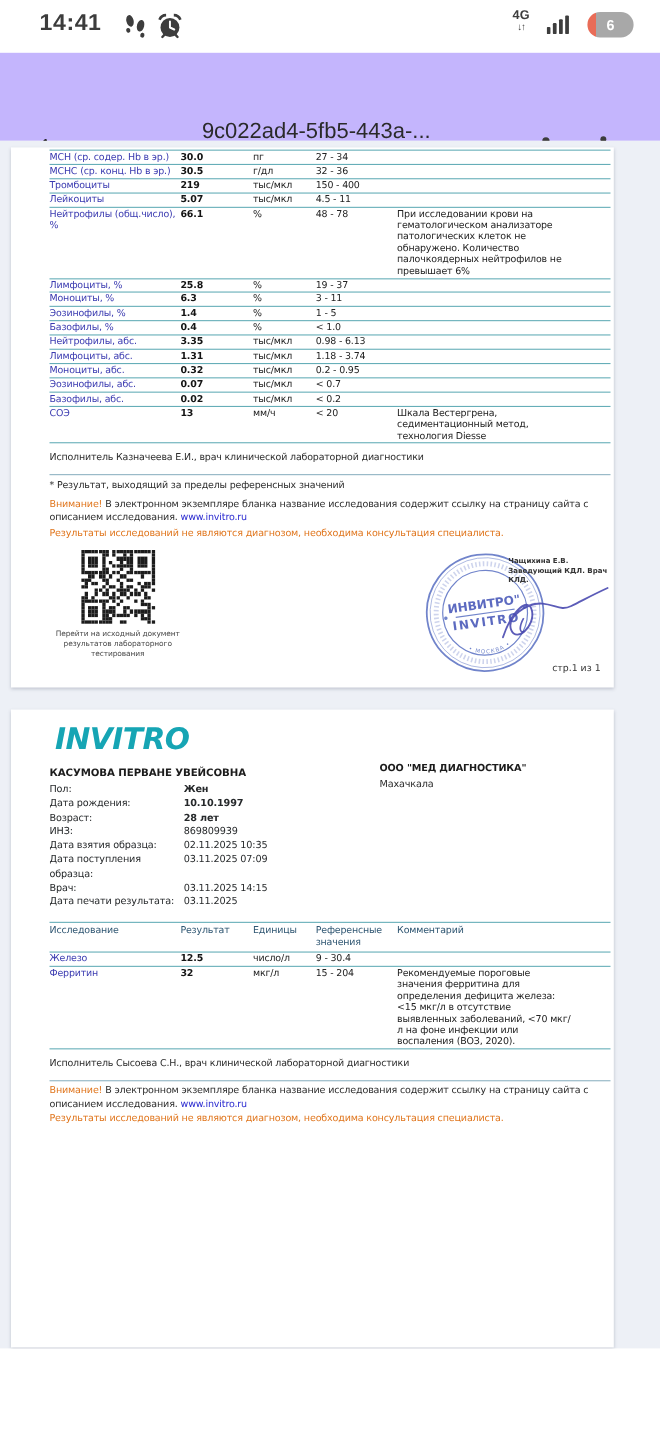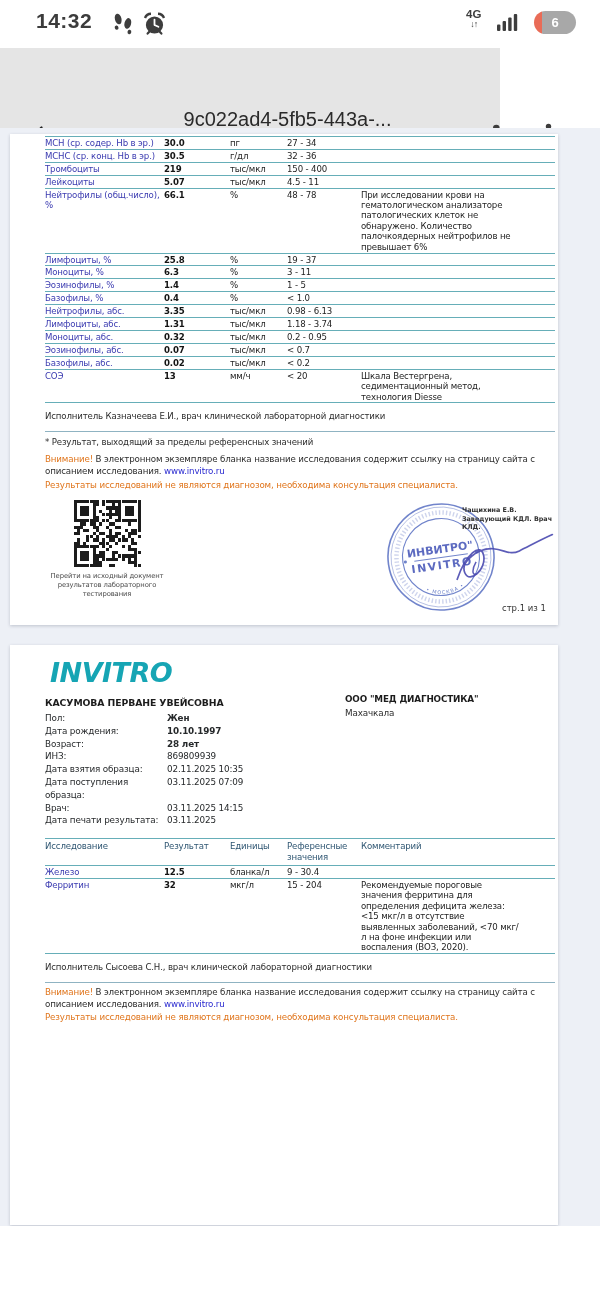--- a/index.html
+++ b/index.html
@@ -13,21 +13,21 @@
   .sb-alarm{position:absolute;left:142px;top:11px;}
   .sb-net{position:absolute;left:466px;top:9px;display:flex;flex-direction:column;align-items:center;line-height:1;}
   .sb-net .nl{font-size:11.5px;font-weight:700;color:#3d3d3d;}
   .sb-net .na{font-size:9px;color:#3d3d3d;letter-spacing:-1px;margin-top:-1px;}
   .sb-signal{position:absolute;left:497px;top:13px;}
   .sb-batt{position:absolute;left:534px;top:11px;width:42px;height:23px;border-radius:12px;
            background:linear-gradient(90deg,#e96c57 0 8px,#a8a8a8 8px);text-align:center;}
   .sb-batt span{color:#fff;font-size:13px;font-weight:700;line-height:23px;}
 
   
-  .hdr{position:absolute;left:0;top:48px;width:500px;height:80px;background:#e5e5e5;}
+  .hdr{position:absolute;left:0;top:48px;width:600px;height:80px;background:#c4b5fd;}
   .hdr-back{position:absolute;left:28px;top:74px;cursor:pointer;}
   .hdr-chev{position:absolute;left:96px;top:81px;cursor:pointer;}
   .hdr-titles{position:absolute;left:155px;top:60px;width:265px;}
   .hdr-title{font-size:20px;color:#2a2a2a;text-align:center;white-space:nowrap;}
   .hdr-url{font-size:14.5px;color:#474747;margin-top:5px;text-align:left;padding-left:2px;}
   .hdr-share{position:absolute;left:477px;top:75px;cursor:pointer;}
   .hdr-menu{position:absolute;left:545px;top:75px;cursor:pointer;}
 
   
   .doc-area{position:absolute;left:0;top:128px;width:600px;height:1098px;background:#edf0f6;}
@@ -76,21 +76,21 @@
   .org-city{margin-top:4px;color:#2c2c2c;}
   .t2{margin-top:11px;}
 
   
   .nav{position:absolute;left:0;top:1226px;width:600px;height:73px;background:#fff;}
 </style>
 </head>
 <body>
 
 <div class="status-bar">
-  <div class="sb-time">14:32</div>
+  <div class="sb-time">14:41</div>
   <span class="sb-foot">
     <svg width="22" height="26" viewBox="0 0 22 26">
       <g fill="#3d3d3d">
         <ellipse cx="6.2" cy="8" rx="3.3" ry="5.4" transform="rotate(-14 6.2 8)"></ellipse>
         <ellipse cx="4.6" cy="16.6" rx="1.9" ry="2.2" transform="rotate(-14 4.6 16.6)"></ellipse>
         <ellipse cx="15.8" cy="12.4" rx="3.3" ry="5.4" transform="rotate(14 15.8 12.4)"></ellipse>
         <ellipse cx="17.4" cy="21" rx="1.9" ry="2.2" transform="rotate(14 17.4 21)"></ellipse>
       </g>
     </svg>
   </span>
@@ -597,21 +597,21 @@
         <span>Исследование</span>
         <span>Результат</span>
         <span>Единицы</span>
         <span>Референсные значения</span>
         <span>Комментарий</span>
       </div>
       <div id="t2rows">
           <div class="t-row">
             <span class="t-name">Железо</span>
             <span class="t-res">12.5</span>
-            <span class="t-unit">бланка/л</span>
+            <span class="t-unit">число/л</span>
             <span class="t-ref">9 - 30.4</span>
             <span class="t-com"></span>
           </div>
           <div class="t-row">
             <span class="t-name">Ферритин</span>
             <span class="t-res">32</span>
             <span class="t-unit">мкг/л</span>
             <span class="t-ref">15 - 204</span>
             <span class="t-com">Рекомендуемые пороговые значения ферритина для определения дефицита железа: &lt;15 мкг/л в отсутствие выявленных заболеваний, &lt;70 мкг/л на фоне инфекции или воспаления (ВОЗ, 2020).</span>
           </div>

